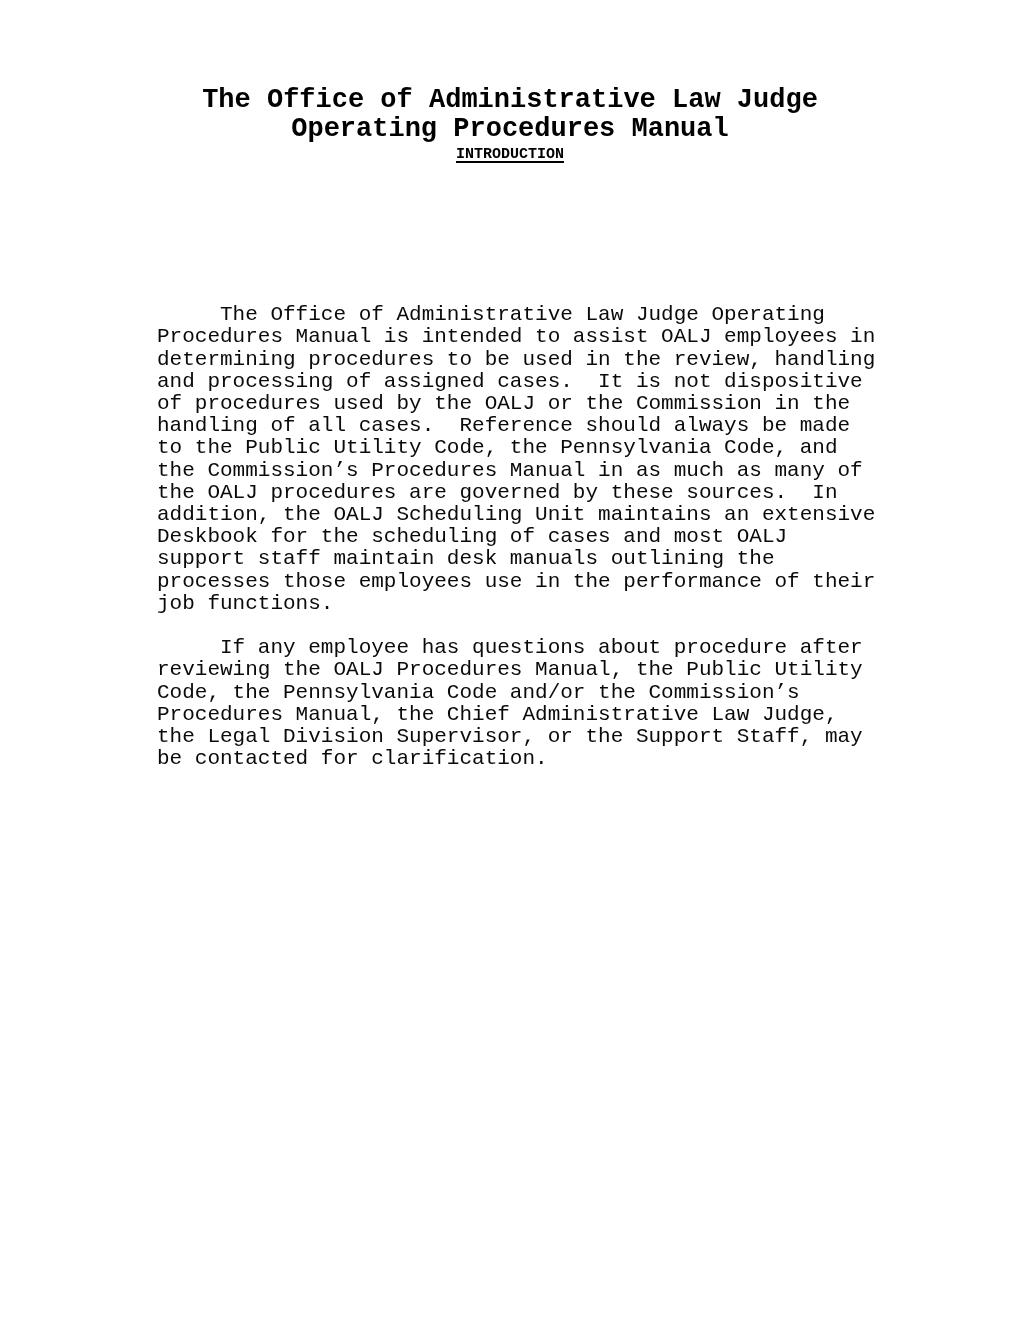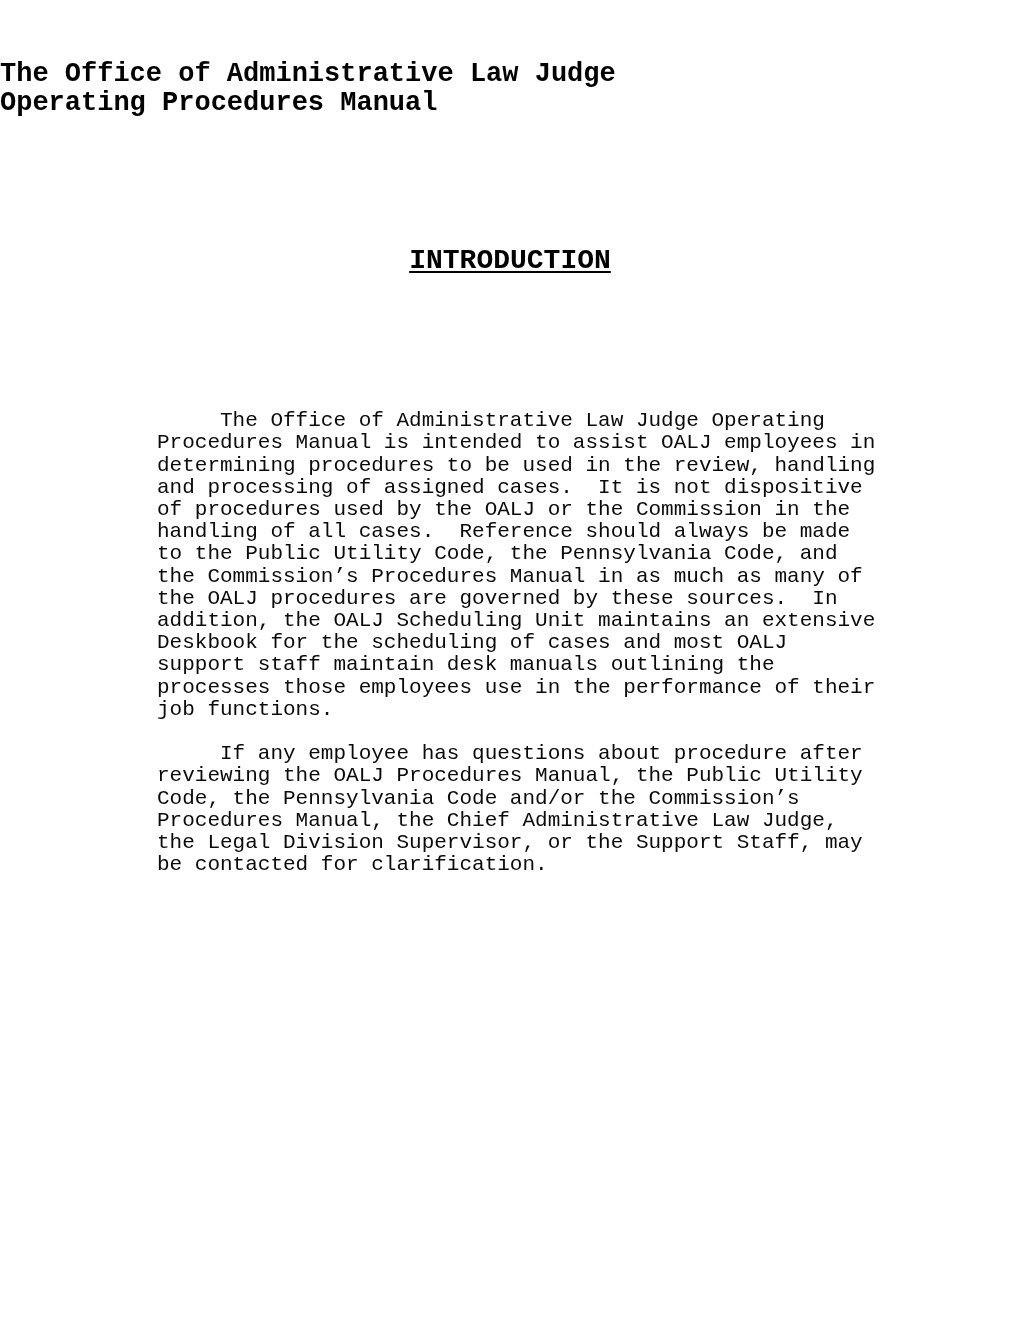--- a/index.html
+++ b/index.html
@@ -7,32 +7,32 @@
   .page {
     position: relative;
     width: 1020px;
     height: 1320px;
     background: #ffffff;
     overflow: hidden;
     font-family: "Liberation Mono", "DejaVu Sans Mono", monospace;
     color: #000000;
   }
   .doc-title {
-    padding-top: 60px;
+    padding-top: 86px;
+    text-align: center;
     font-size: 27px;
     line-height: 29px;
     font-weight: bold;
     white-space: pre;
     color: #000000;
     font-family: Liberation Mono, monospace;
   }
   .section-heading {
-    margin-top: 132px;
     text-align: center;
-    font-size: 28px;
+    font-size: 15px;
     line-height: 22.2px;
     font-weight: bold;
   }
   .section-heading .heading-text {
     text-decoration: underline;
     text-decoration-thickness: 2px;
     text-underline-offset: 3px;
   }
   .body-text {
     margin-left: 150px;

